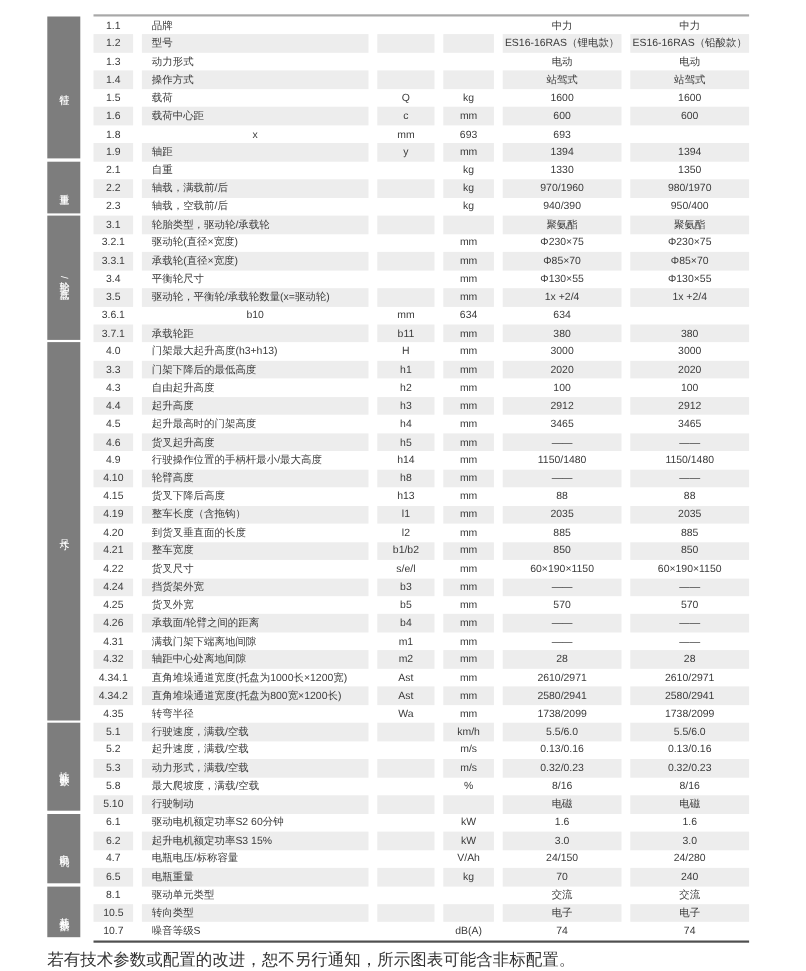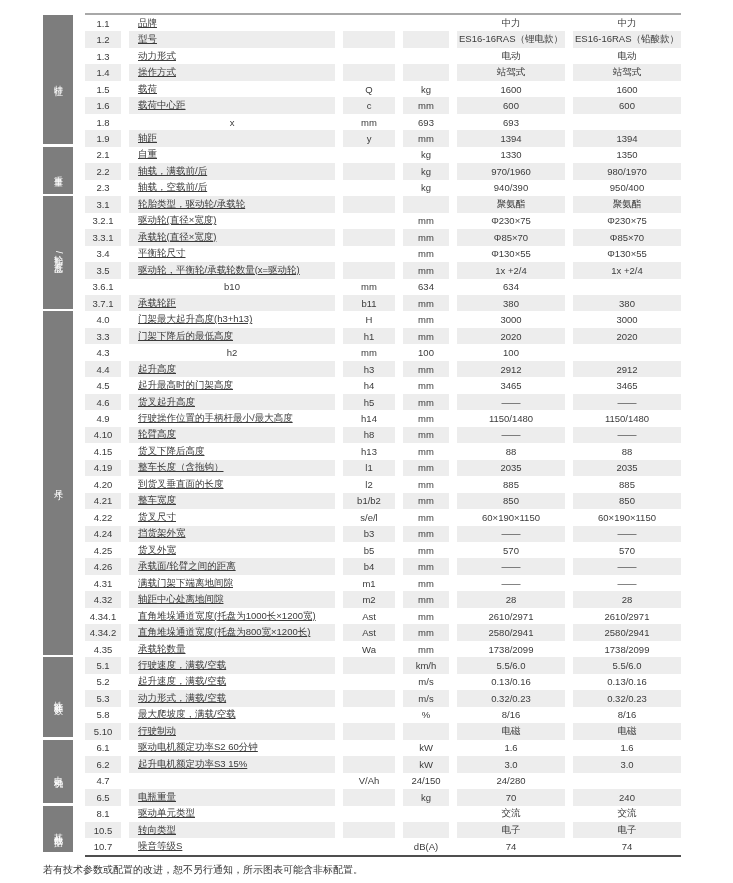--- a/index.html
+++ b/index.html
@@ -24,25 +24,25 @@
   .row {
     display:grid;
     grid-template-columns:36px 206px 52px 46px 108px 108px;
     column-gap:8px;
     height:16.47px;
   }
   .cell {
     height:100%; display:flex; align-items:center; justify-content:center;
     font-size:9.5px; white-space:nowrap; overflow:hidden;
   }
-  .cell.desc { justify-content:flex-start; padding-left:9px; box-sizing:border-box;text-decoration:underline; }
+  .cell.desc { justify-content:flex-start; padding-left:9px; box-sizing:border-box; }
   .row.stripe .cell { background:#ededed; }
 
   .footer-note {
-    position:absolute; left:43px; top:863px; font-size:10px; color:#333333;
+    position:absolute; left:43px; top:863px; font-size:15px; color:#333333;
     white-space:nowrap;
   }
 </style>
 </head>
 <body>
 
 <div class="top-border"></div>
 <div class="sidebar">
     <div class="sidebar-block" style="top: 0px; height: 129.265px;">
       <span class="sidebar-label">特征</span>
@@ -220,20 +220,21 @@
     <div class="row stripe">
       <div class="cell no">3.3</div>
       <div class="cell desc">门架下降后的最低高度</div>
       <div class="cell sym">h1</div>
       <div class="cell unit">mm</div>
       <div class="cell v1">2020</div>
       <div class="cell v2">2020</div>
     </div>
     <div class="row">
       <div class="cell no">4.3</div>
+      <div class="cell desc">自由起升高度</div>
       <div class="cell sym">h2</div>
       <div class="cell unit">mm</div>
       <div class="cell v1">100</div>
       <div class="cell v2">100</div>
     </div>
     <div class="row stripe">
       <div class="cell no">4.4</div>
       <div class="cell desc">起升高度</div>
       <div class="cell sym">h3</div>
       <div class="cell unit">mm</div>
@@ -363,21 +364,21 @@
     <div class="row stripe">
       <div class="cell no">4.34.2</div>
       <div class="cell desc">直角堆垛通道宽度(托盘为800宽×1200长)</div>
       <div class="cell sym">Ast</div>
       <div class="cell unit">mm</div>
       <div class="cell v1">2580/2941</div>
       <div class="cell v2">2580/2941</div>
     </div>
     <div class="row">
       <div class="cell no">4.35</div>
-      <div class="cell desc">承载轮数量</div>
+      <div class="cell desc">转弯半径</div>
       <div class="cell sym">Wa</div>
       <div class="cell unit">mm</div>
       <div class="cell v1">1738/2099</div>
       <div class="cell v2">1738/2099</div>
     </div>
     <div class="row stripe">
       <div class="cell no">5.1</div>
       <div class="cell desc">行驶速度，满载/空载</div>
       <div class="cell sym"></div>
       <div class="cell unit">km/h</div>
@@ -427,20 +428,21 @@
     <div class="row stripe">
       <div class="cell no">6.2</div>
       <div class="cell desc">起升电机额定功率S3 15%</div>
       <div class="cell sym"></div>
       <div class="cell unit">kW</div>
       <div class="cell v1">3.0</div>
       <div class="cell v2">3.0</div>
     </div>
     <div class="row">
       <div class="cell no">4.7</div>
+      <div class="cell desc">电瓶电压/标称容量</div>
       <div class="cell sym"></div>
       <div class="cell unit">V/Ah</div>
       <div class="cell v1">24/150</div>
       <div class="cell v2">24/280</div>
     </div>
     <div class="row stripe">
       <div class="cell no">6.5</div>
       <div class="cell desc">电瓶重量</div>
       <div class="cell sym"></div>
       <div class="cell unit">kg</div>

